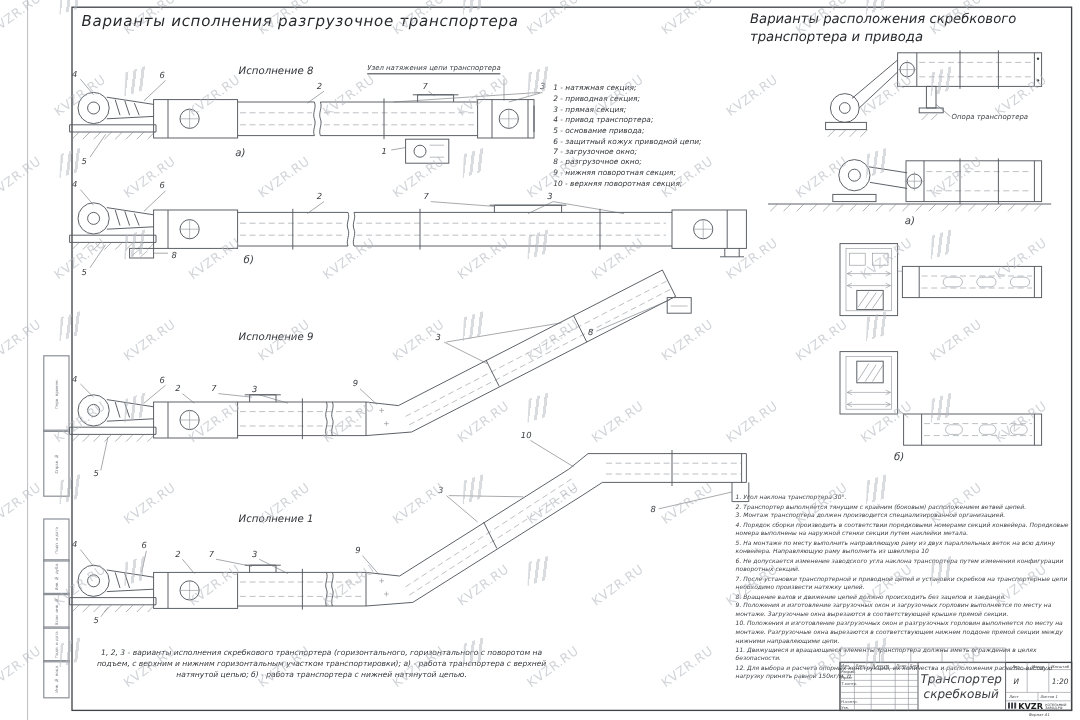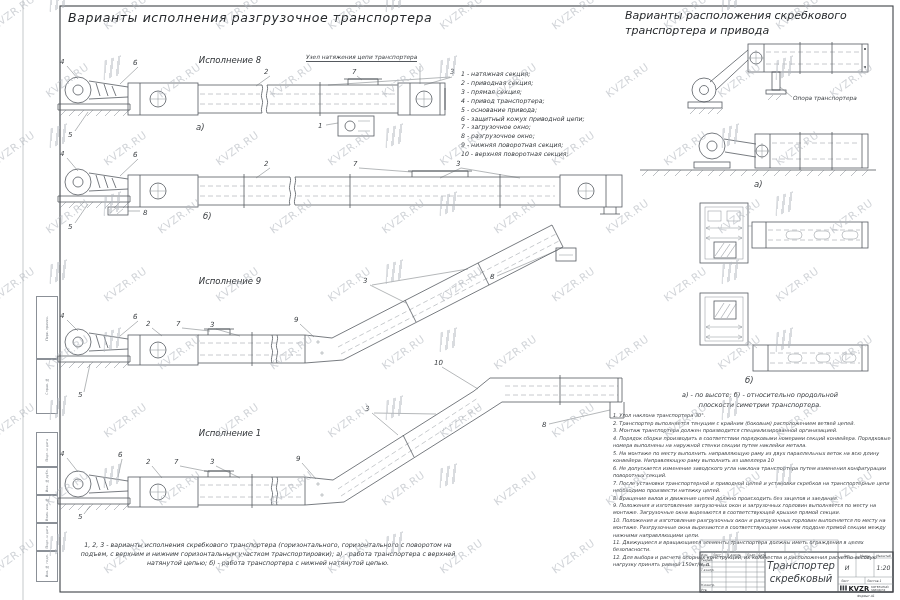--- a/index.html
+++ b/index.html
@@ -352,24 +352,20 @@
     <div>10 -  верхняя поворотная секция;</div>
   </div>
 
   <div class="abs txtblock title-r" style="left:625px;top:9px;width:268px">
     <div>Варианты расположения скребкового</div>
     <div>транспортера и привода</div>
   </div>
 
   <div class="abs txtblock smalllbl" style="left:793px;top:95px">Опора транспортера</div>
 
-  <div class="abs txtblock caption-r" style="left:635px;top:391px;width:250px">
-    <div>а) -  по высоте;  б) -  относительно продольной</div>
-    <div>плоскости симетрии транспортера.</div>
-  </div>
 
   <div class="abs txtblock notes" style="left:613px;top:412px;width:278px">
     <div>1. Угол наклона транспортера  30°.</div>
     <div>2. Транспортер выполняется тянущим с крайним (боковым) расположением ветвей цепей.</div>
     <div>3. Монтаж транспортера должен производится специализированной организацией.</div>
     <div>4. Порядок сборки производить в соответствии порядковыми номерами секций конвейера. Порядковые номера выполнены на наружной стенки секции путем наклейки метала.</div>
     <div>5. На монтаже по месту выполнить направляющую раму из двух параллельных веток на всю длину конвейера. Направляющую раму выполнить из швеллера 10</div>
     <div>6. Не допускается изменение заводского угла наклона транспортера путем изменения конфигурации поворотных секций.</div>
     <div>7. После установки транспортерной и приводной цепей и установки скребков на транспортерные цепи необходимо произвести натяжку цепей.</div>
     <div>8. Вращение валов и движение цепей должно происходить без зацепов и заедания.</div>

